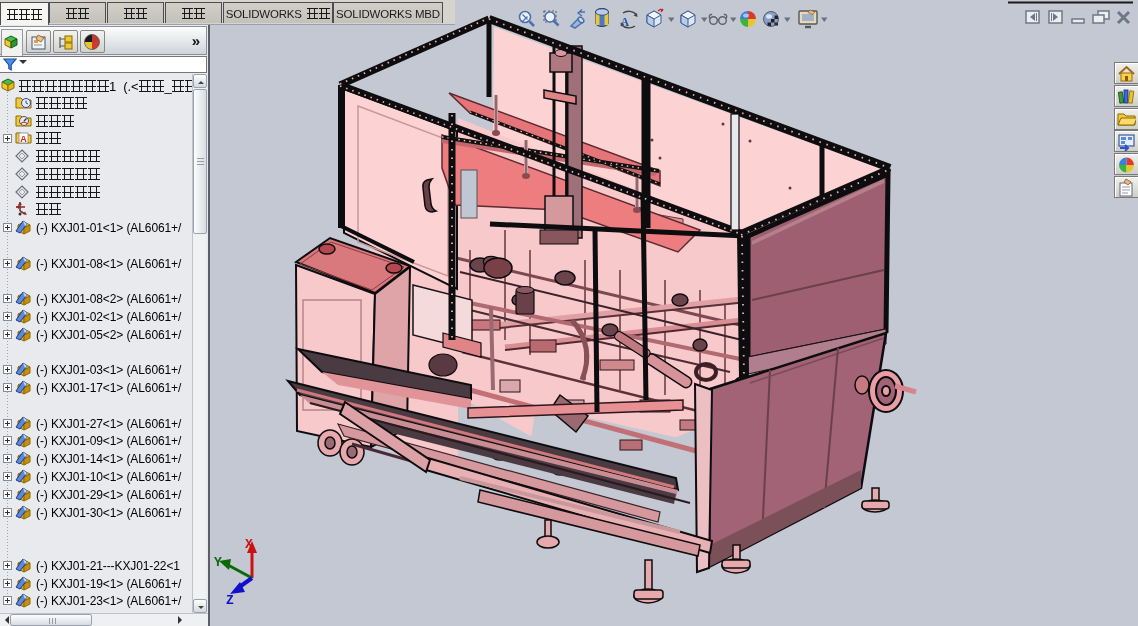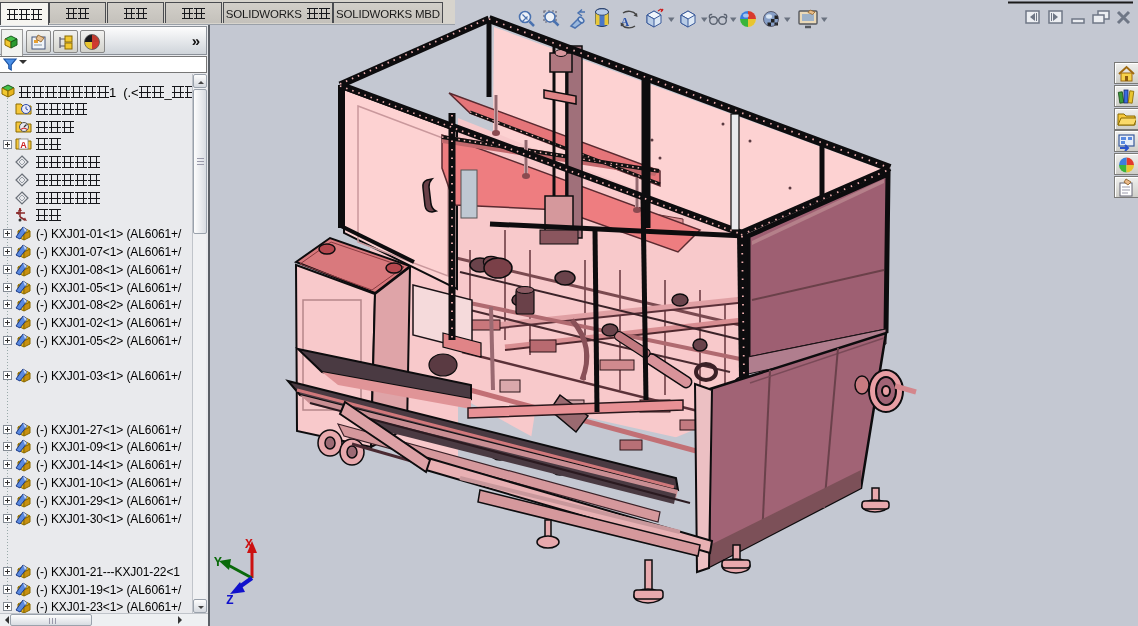--- a/index.html
+++ b/index.html
@@ -18,21 +18,21 @@
 .tab:nth-child(4){left:165px}
 .tab:nth-child(5){left:223px;width:110px}
 .tab:nth-child(6){left:333px;width:110px}
 .lat{font-size:11.5px;color:#1a1a1a;letter-spacing:-0.2px}
 
 #fmpanel{position:absolute;left:0;top:25px;width:210px;height:601px;background:#e9eaed;border-right:2px solid #5a5f66}
 #fmtoolbar{position:absolute;left:0;top:1px;width:207px;height:29px;background:linear-gradient(#fdfdfd,#cfd4da);border:1px solid #8a9098;border-left:none}
 .fmbtn{position:absolute;top:3px;width:25px;height:23px;background:linear-gradient(#f2f2f0,#d2d2cc);border:1px solid #888;border-radius:2px;display:flex;align-items:center;justify-content:center}
 #chev{position:absolute;right:6px;top:5px;font-size:15px;font-weight:bold;color:#111}
 #filterbar{position:absolute;left:0;top:31px;width:207px;height:17px;background:#fff;border:1px solid #777;border-left:none}
-#tree{position:absolute;left:0;top:55px;width:233px;height:539px;overflow:hidden}
+#tree{position:absolute;left:0;top:49px;width:233px;height:539px;overflow:hidden}
 .tab,.tl{white-space:nowrap}
 .trow{position:absolute;left:0;height:17px;width:193px;white-space:nowrap}
 .trow .txt{position:absolute;top:2px;font-size:12px;color:#000}
 .trow .lt,.lt2{font-size:13px;color:#000;letter-spacing:-0.1px}
 .trow .ico{position:absolute;top:0}
 .exp{position:absolute;top:4px;width:9px;height:9px;background:#fff;border:1px solid #848b94}
 .exp::before{content:"";position:absolute;left:1px;top:3px;width:5px;height:1px;background:#333}
 .exp::after{content:"";position:absolute;left:3px;top:1px;width:1px;height:5px;background:#333}
 
 #vscroll{position:absolute;right:2px;top:49px;width:14px;height:539px;background:#f0f1f3;border-left:1px solid #c0c4ca}
@@ -543,41 +543,27 @@
           </svg></span>
         <span class="txt" style="left:35px"><span class="cj" style="width:12px;height:12px"><i class="h" style="top:0"></i><i class="h" style="top:6px"></i><i class="h" style="top:11px"></i><i class="v" style="left:2px"></i><i class="v" style="left:8px"></i></span><span class="cj" style="width:12px;height:12px"><i class="h" style="top:0"></i><i class="h" style="top:6px"></i><i class="h" style="top:11px"></i><i class="v" style="left:2px"></i><i class="v" style="left:8px"></i></span></span>
       </div>
 <div class="trow" style="top:145.2px">
         <span class="exp" style="left:3px"></span>
         <span class="ico" style="left:14px"><svg width="19" height="16">
             <use href="#i-part"></use>
           </svg></span>
         <span class="txt lt2" style="left:36px">(-) KXJ01-01&lt;1&gt; (AL6061+<span style="letter-spacing:-3px">/</span></span>
       </div>
-<div class="trow" style="top:162.9px">
-        <span class="exp" style="left:3px"></span>
-        <span class="ico" style="left:14px"><svg width="19" height="16">
-            <use href="#i-part"></use>
-          </svg></span>
-        <span class="txt lt2" style="left:36px">(-) KXJ01-07&lt;1&gt; (AL6061+<span style="letter-spacing:-3px">/</span></span>
-      </div>
 <div class="trow" style="top:180.7px">
         <span class="exp" style="left:3px"></span>
         <span class="ico" style="left:14px"><svg width="19" height="16">
             <use href="#i-part"></use>
           </svg></span>
         <span class="txt lt2" style="left:36px">(-) KXJ01-08&lt;1&gt; (AL6061+<span style="letter-spacing:-3px">/</span></span>
       </div>
-<div class="trow" style="top:198.5px">
-        <span class="exp" style="left:3px"></span>
-        <span class="ico" style="left:14px"><svg width="19" height="16">
-            <use href="#i-part"></use>
-          </svg></span>
-        <span class="txt lt2" style="left:36px">(-) KXJ01-05&lt;1&gt; (AL6061+<span style="letter-spacing:-3px">/</span></span>
-      </div>
 <div class="trow" style="top:216.2px">
         <span class="exp" style="left:3px"></span>
         <span class="ico" style="left:14px"><svg width="19" height="16">
             <use href="#i-part"></use>
           </svg></span>
         <span class="txt lt2" style="left:36px">(-) KXJ01-08&lt;2&gt; (AL6061+<span style="letter-spacing:-3px">/</span></span>
       </div>
 <div class="trow" style="top:234.0px">
         <span class="exp" style="left:3px"></span>
         <span class="ico" style="left:14px"><svg width="19" height="16">
@@ -591,20 +577,27 @@
             <use href="#i-part"></use>
           </svg></span>
         <span class="txt lt2" style="left:36px">(-) KXJ01-05&lt;2&gt; (AL6061+<span style="letter-spacing:-3px">/</span></span>
       </div>
 <div class="trow" style="top:287.3px">
         <span class="exp" style="left:3px"></span>
         <span class="ico" style="left:14px"><svg width="19" height="16">
             <use href="#i-part"></use>
           </svg></span>
         <span class="txt lt2" style="left:36px">(-) KXJ01-03&lt;1&gt; (AL6061+<span style="letter-spacing:-3px">/</span></span>
+      </div>
+<div class="trow" style="top:305.1px">
+        <span class="exp" style="left:3px"></span>
+        <span class="ico" style="left:14px"><svg width="19" height="16">
+            <use href="#i-part"></use>
+          </svg></span>
+        <span class="txt lt2" style="left:36px">(-) KXJ01-17&lt;1&gt; (AL6061+<span style="letter-spacing:-3px">/</span></span>
       </div>
 <div class="trow" style="top:340.6px">
         <span class="exp" style="left:3px"></span>
         <span class="ico" style="left:14px"><svg width="19" height="16">
             <use href="#i-part"></use>
           </svg></span>
         <span class="txt lt2" style="left:36px">(-) KXJ01-27&lt;1&gt; (AL6061+<span style="letter-spacing:-3px">/</span></span>
       </div>
 <div class="trow" style="top:358.4px">
         <span class="exp" style="left:3px"></span>

